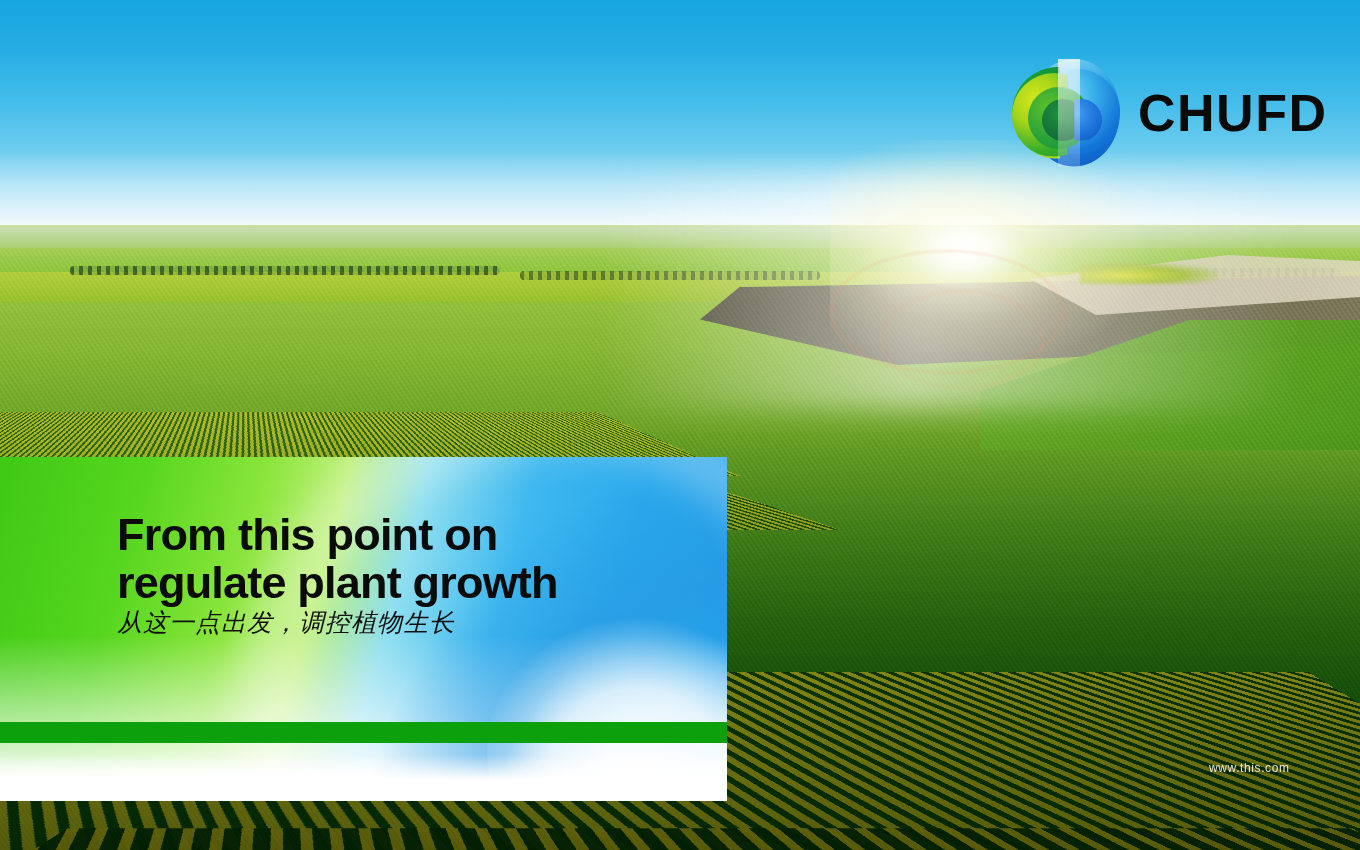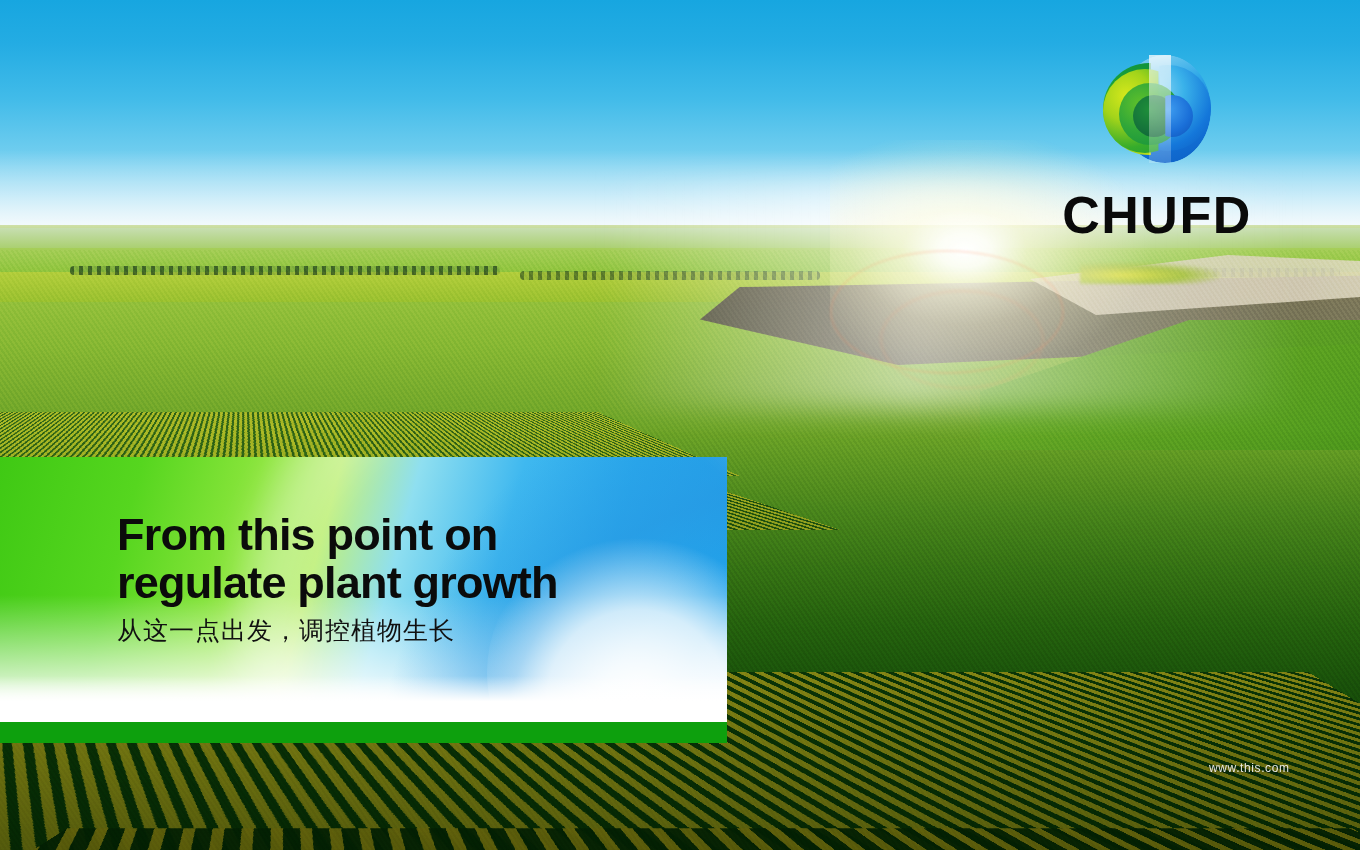--- a/index.html
+++ b/index.html
@@ -227,22 +227,21 @@
     pointer-events: none;
   }
 
   
   .logo {
     position: absolute;
     left: 1012px; top: 55px;
     width: 290px; height: 115px;
     display: flex;
     align-items: center;
-    gap: 26px;
-    flex-direction: column;
+    gap: 18px;
   }
   .logo-mark {
     position: relative;
     width: 108px; height: 108px;
     flex: 0 0 auto;
   }
   .lm-outer-l, .lm-outer-r, .lm-mid-l, .lm-mid-r, .lm-core-l, .lm-core-r {
     position: absolute;
     border-radius: 50%;
   }
@@ -296,21 +295,21 @@
     letter-spacing: 1.5px;
     color: #0a0a0a;
     line-height: 1;
     white-space: nowrap;
   }
 
   
   .card {
     position: absolute;
     left: 0; top: 457px;
-    width: 727px; height: 265px;
+    width: 727px; height: 344px;
     overflow: hidden;
     background:
       radial-gradient(circle at 118% 118%, rgba(255,255,255,0.98) 0%, rgba(255,255,255,0.85) 9%, rgba(150,215,250,0.0) 22%),
       radial-gradient(circle at 108% 122%, rgba(255,255,255,0.0) 24%, rgba(40,150,225,0.55) 34%, rgba(255,255,255,0.0) 48%),
       linear-gradient(to bottom, rgba(255,255,255,0) 52%, rgba(255,255,255,0.96) 94%),
       linear-gradient(105deg,
         #3fc914 0%,
         #56d61f 18%,
         #8be53c 33%,
         #bff07a 43%,
@@ -350,26 +349,27 @@
   .headline {
     font-size: 45px;
     font-weight: 700;
     line-height: 1.06;
     letter-spacing: -0.8px;
     color: #0b0b0b;
     margin: 0;
     white-space: pre-line;
   }
   .subhead {
-    margin: 8px 0 0 0;
+    margin: 0 0 0 0;
     font-size: 25px;
     font-weight: 400;
     letter-spacing: 1px;
     color: #111;
     font-family: "DejaVu Sans", "Liberation Sans", sans-serif;
+    font-style: italic;
   }
   .green-bar {
     position: absolute;
     left: 0; top: 722px;
     width: 727px; height: 21px;
     background: #0da00d;
   }
 
   
   .site-url {

